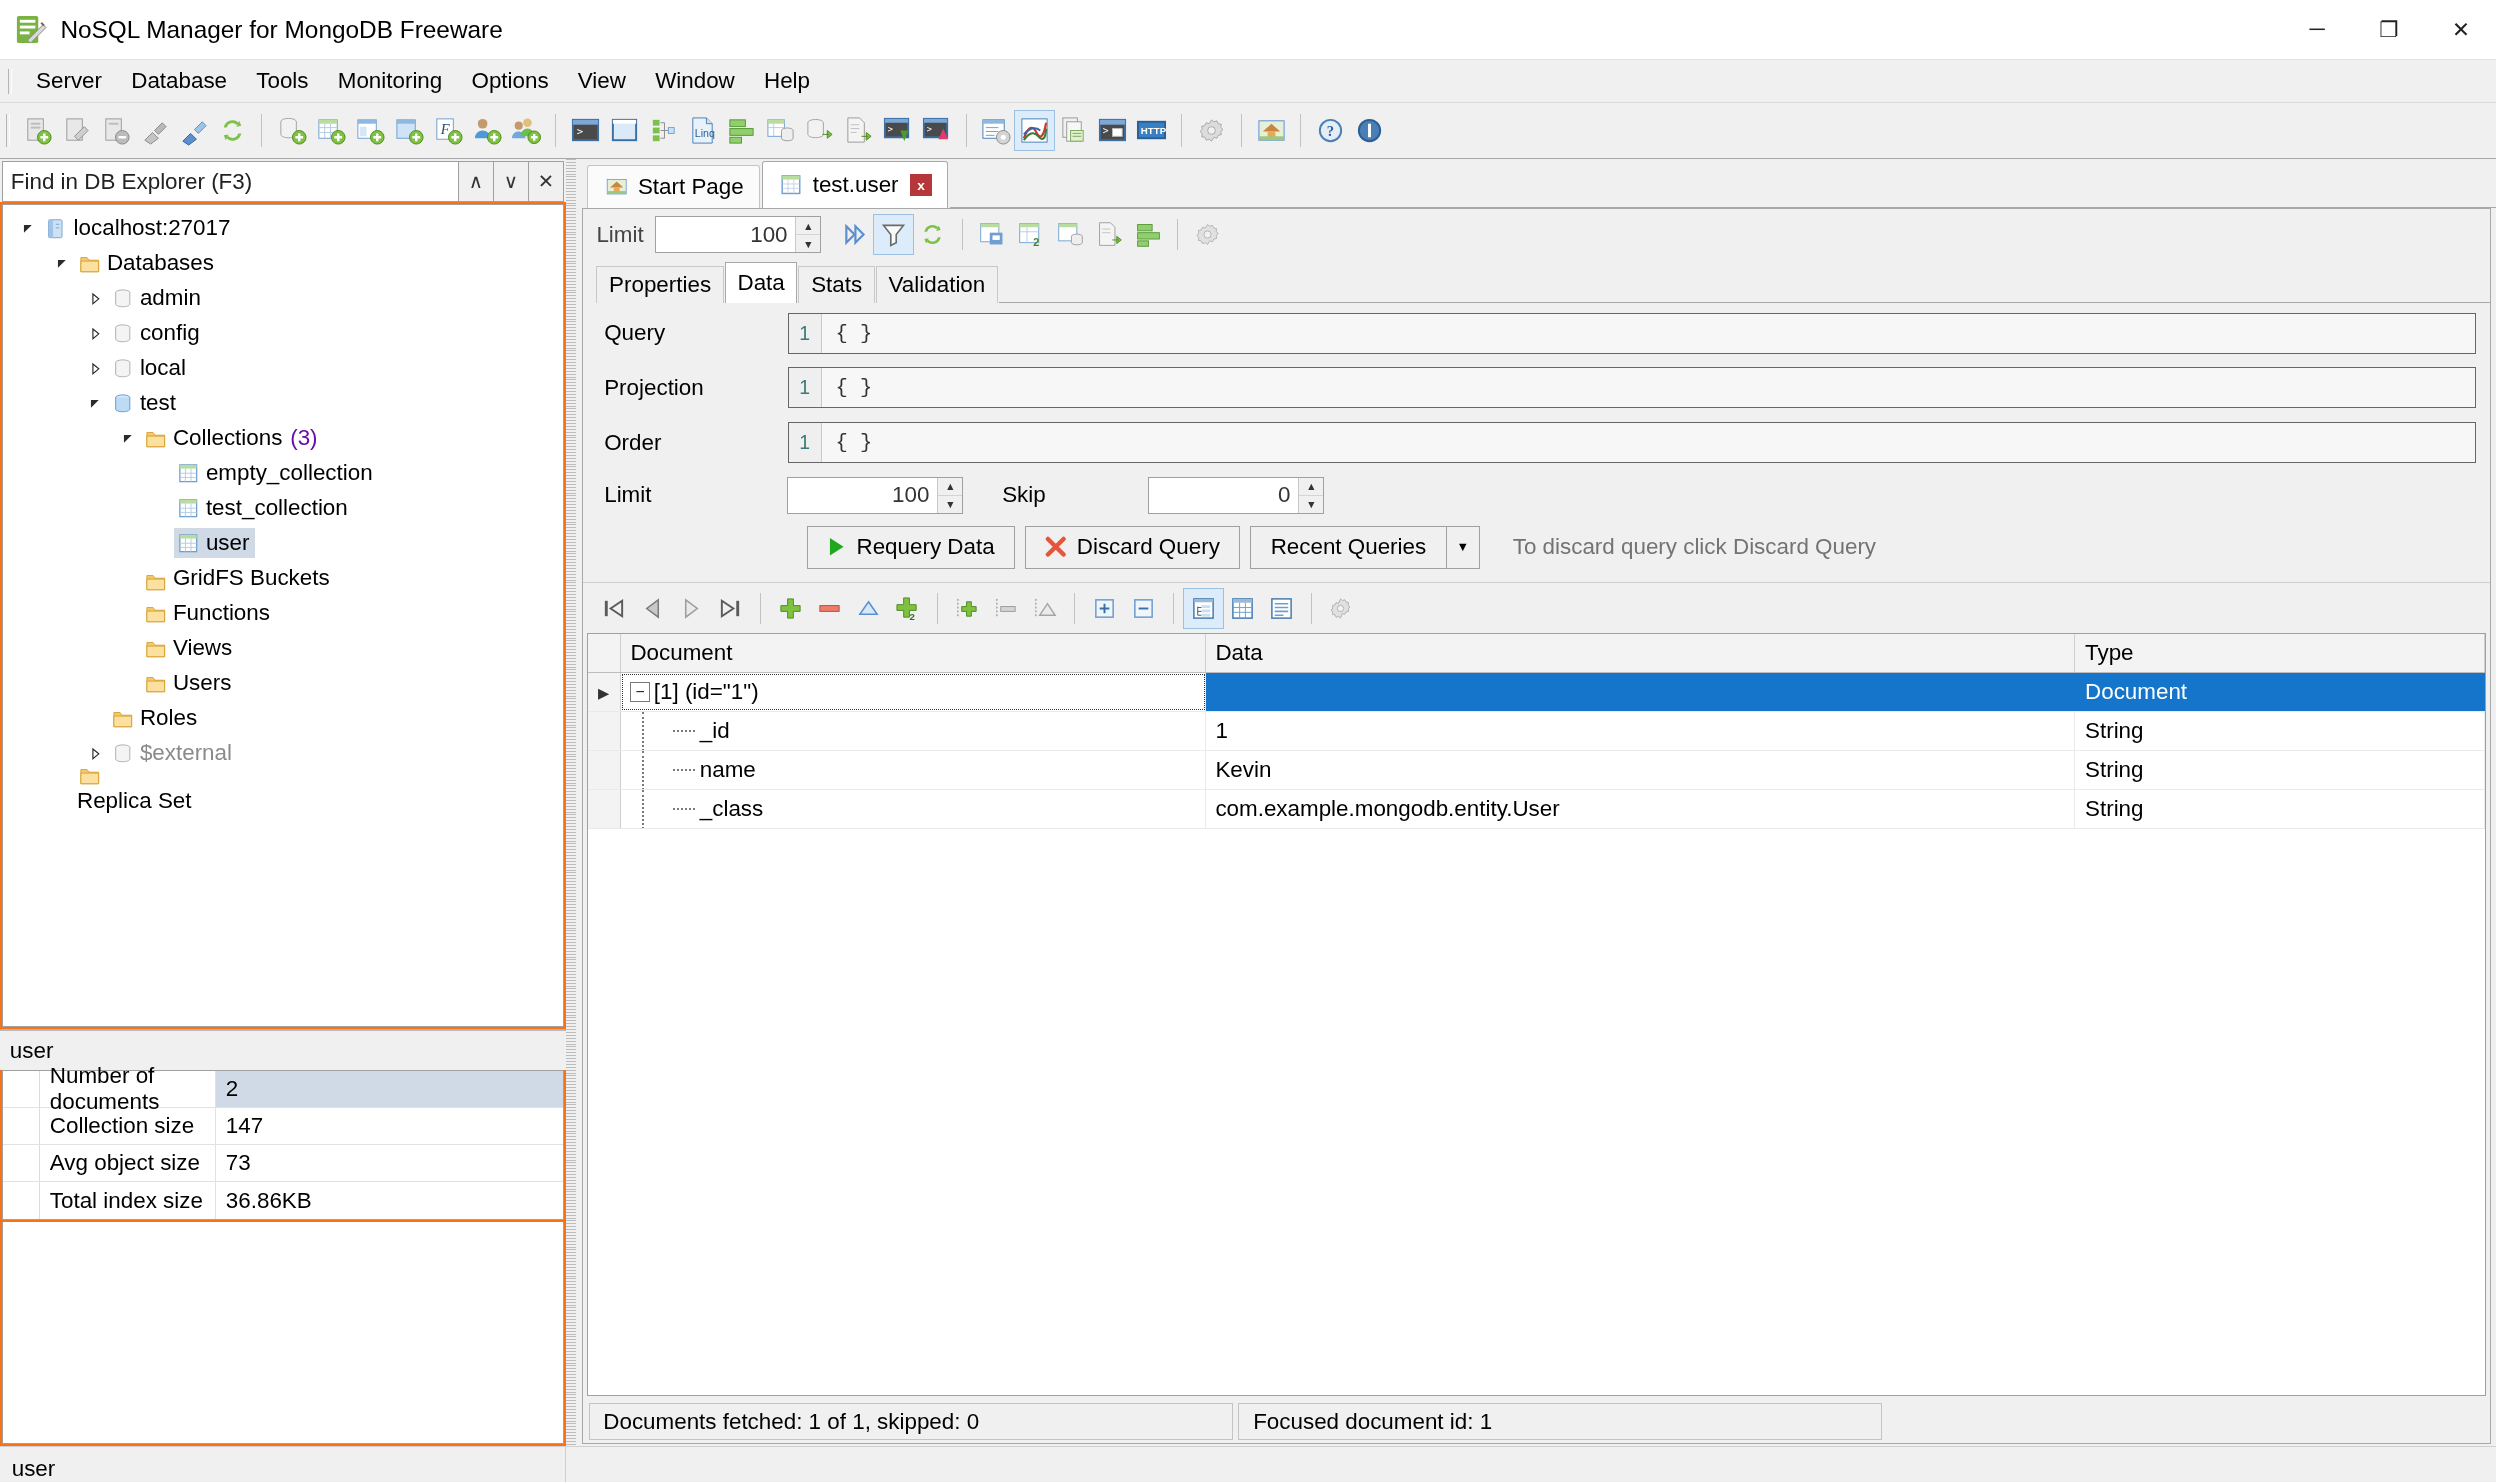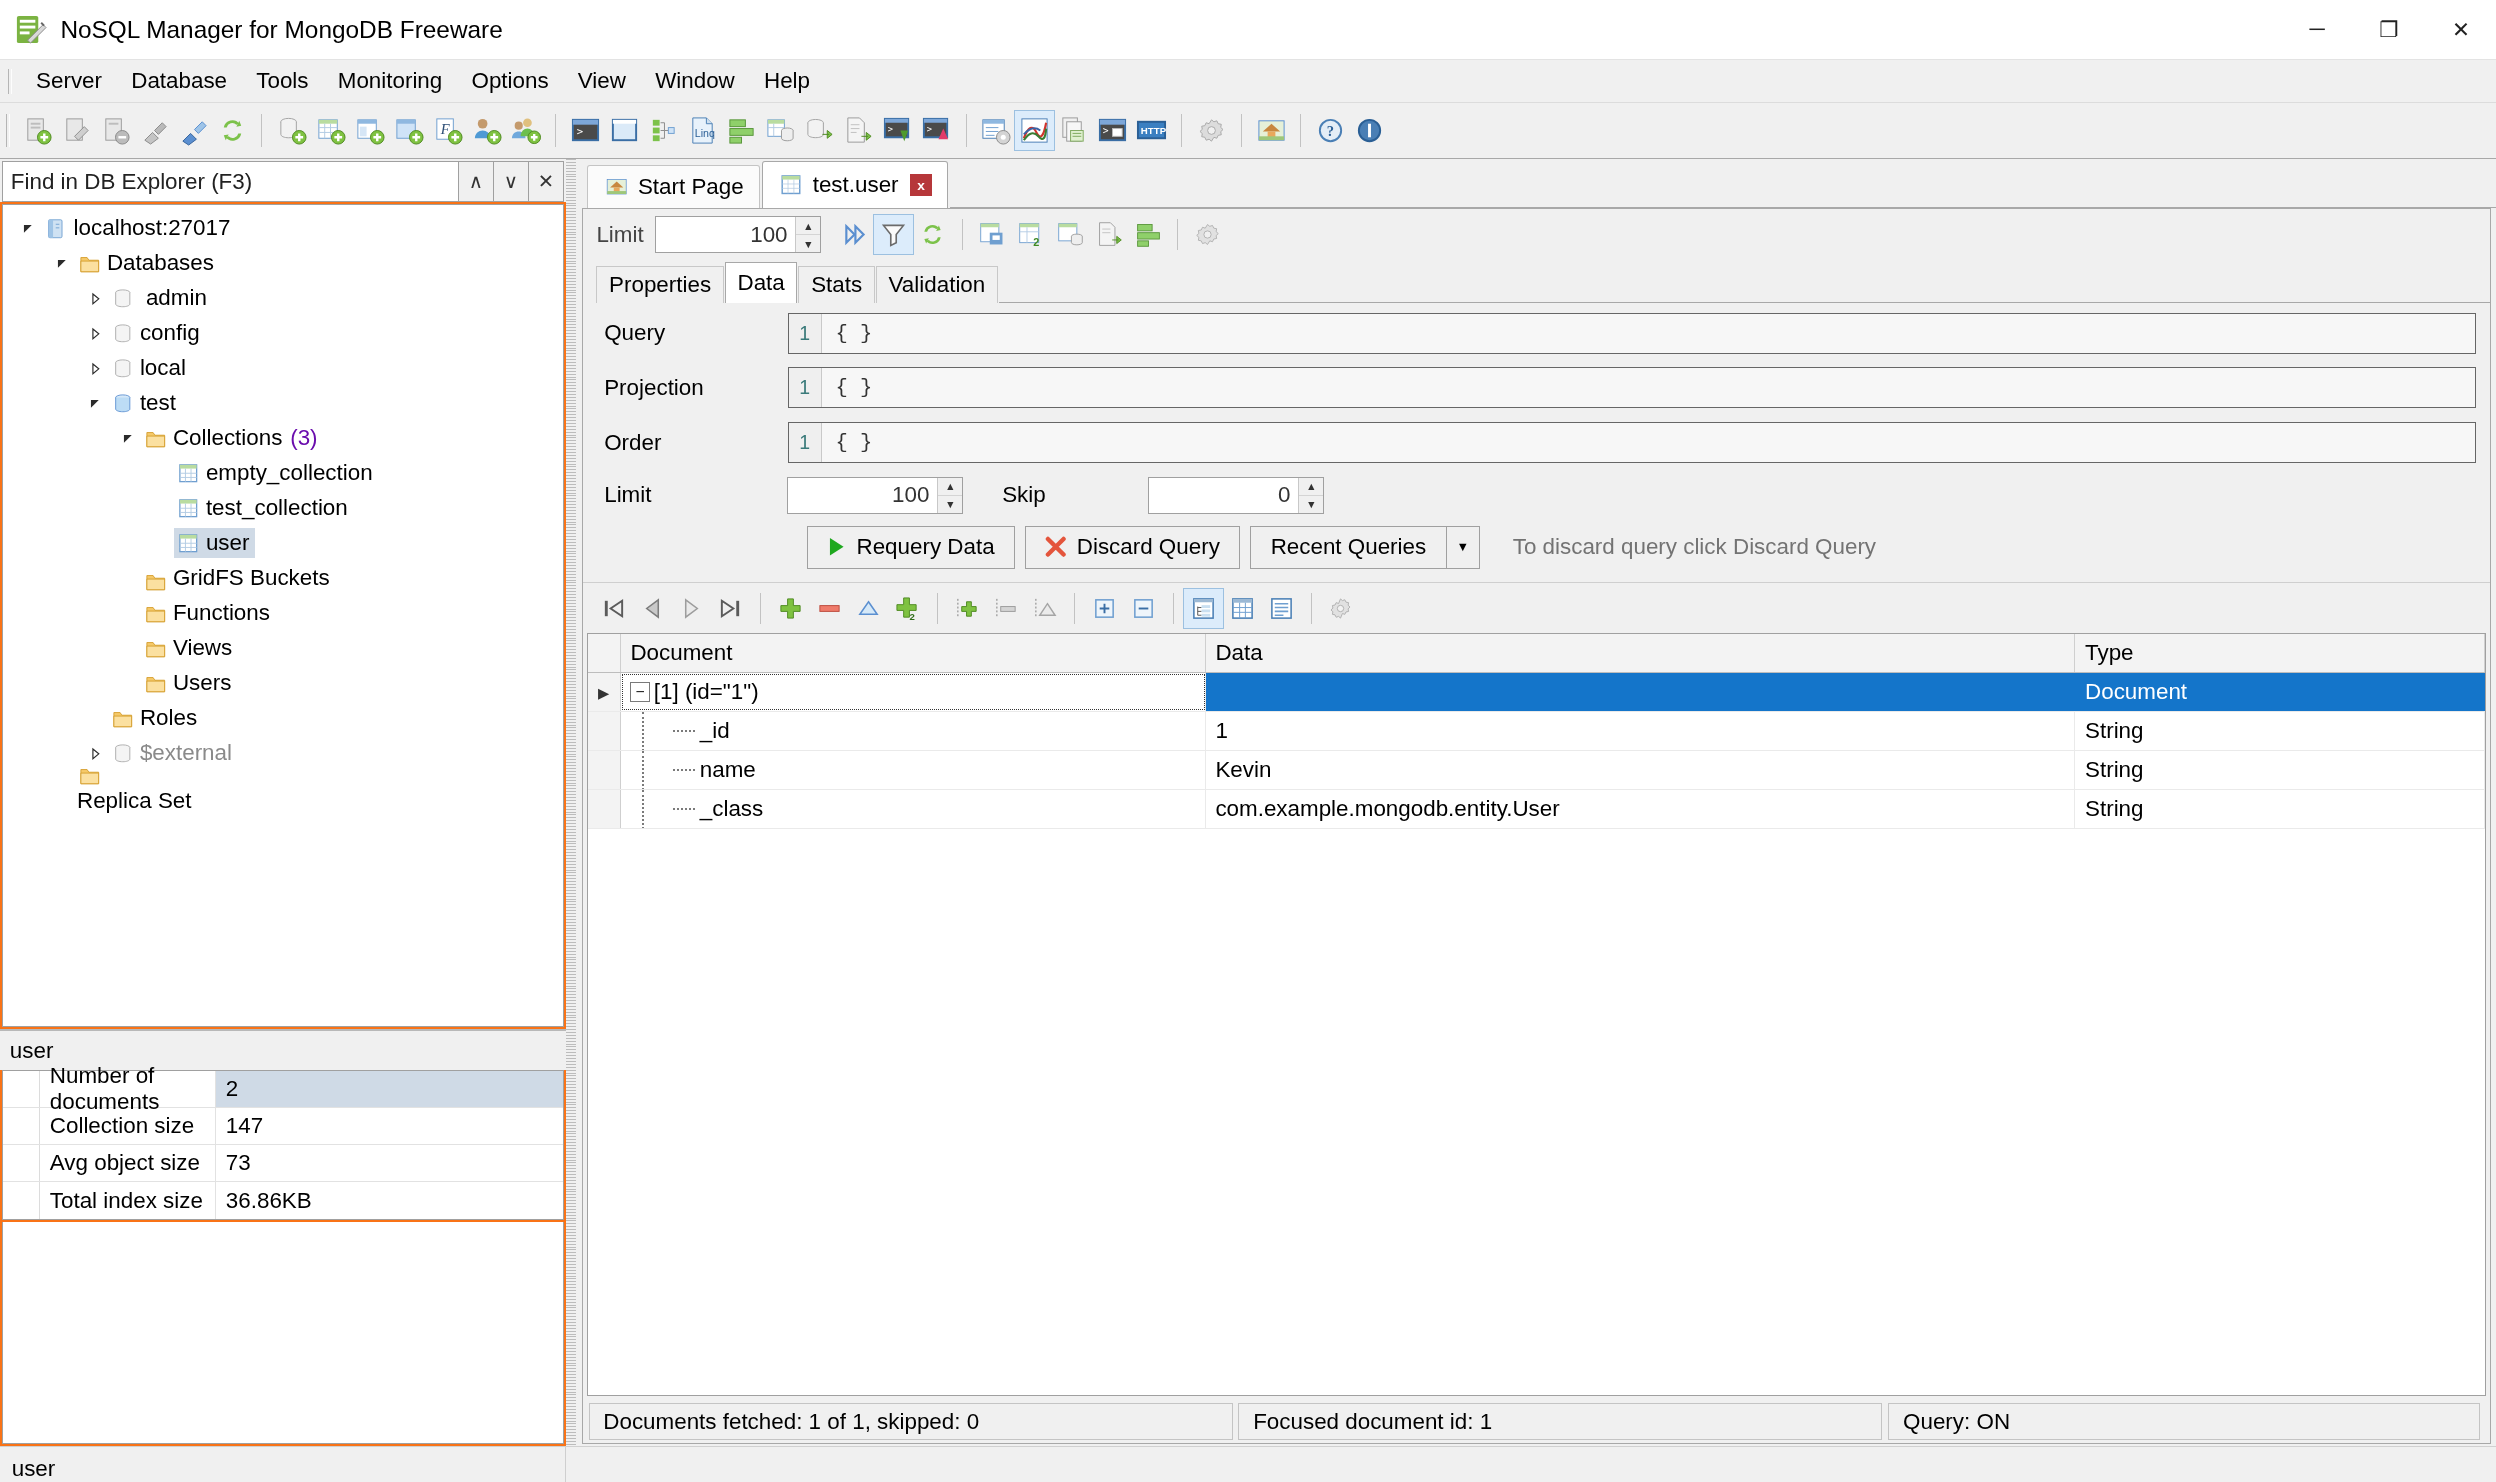--- a/index.html
+++ b/index.html
@@ -521,21 +521,21 @@
               </span>
               <span class="tlabel">Databases</span>
             </span>
           </div>
           <div class="tnode" style="padding-left: 80px;">
             <span class="twist">
               <svg width="13.7" height="13.7" viewBox="0 0 14 14">
                 <path d="M4 2l6 5 -6 5z" fill="none" stroke="#2b2b2b" stroke-width="1.2"></path>
               </svg>
             </span>
-            <span class="sel" style="display: flex; align-items: center; gap: 6px;">
+            <span class="sel" style="display: flex; align-items: center;">
               <span class="ticon">
                 <svg width="19.5" height="21.5" viewBox="0 0 22 24">
                   <ellipse cx="11" cy="5" rx="8" ry="3" fill="#f4f4f4" stroke="#a8a8a8"></ellipse>
                   <path d="M3 5v13c0 1.7 3.6 3 8 3s8-1.3 8-3V5" fill="#f4f4f4" stroke="#a8a8a8"></path>
                 </svg>
               </span>
               <span class="tlabel">admin</span>
             </span>
           </div>
           <div class="tnode" style="padding-left: 80px;">
@@ -1107,21 +1107,20 @@
           <div class="gc c-data">com.example.mongodb.entity.User</div>
           <div class="gc c-type">String</div>
         </div>
 
         <div class="grid-blank"></div>
       </div>
 
       <div class="statusrow">
         <div class="scell w1">Documents fetched: 1 of 1, skipped: 0</div>
         <div class="scell w2">Focused document id: 1</div>
-        <div class="scell w3">Query: ON</div>
       </div>
 
     </div>
   </div>
 </div>
 
 <div class="bottombar">
   <div class="bcell bb-left">user</div>
   <div class="bcell bb-rest"></div>
 </div>

